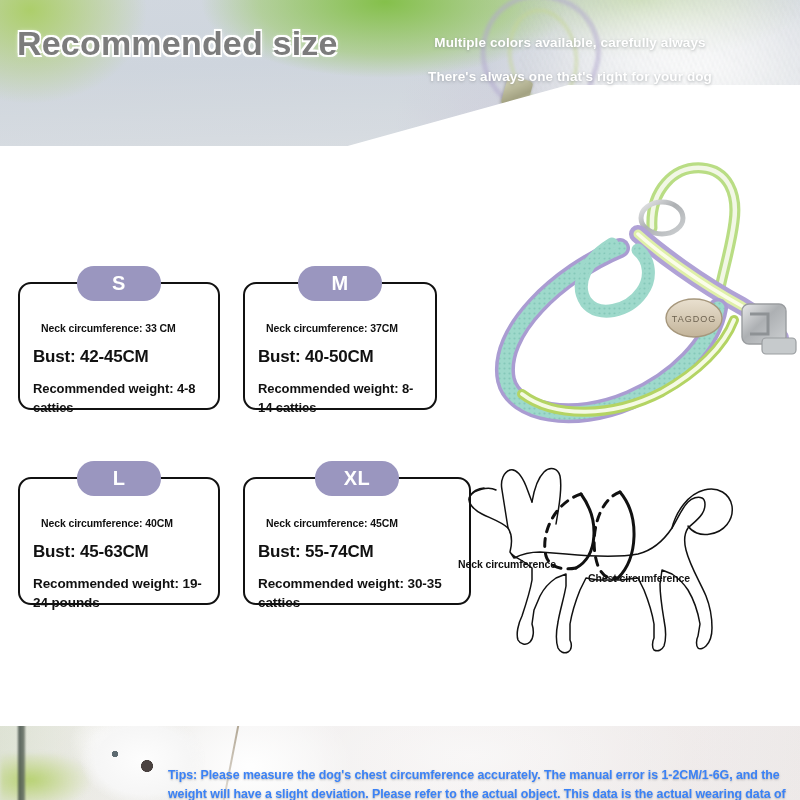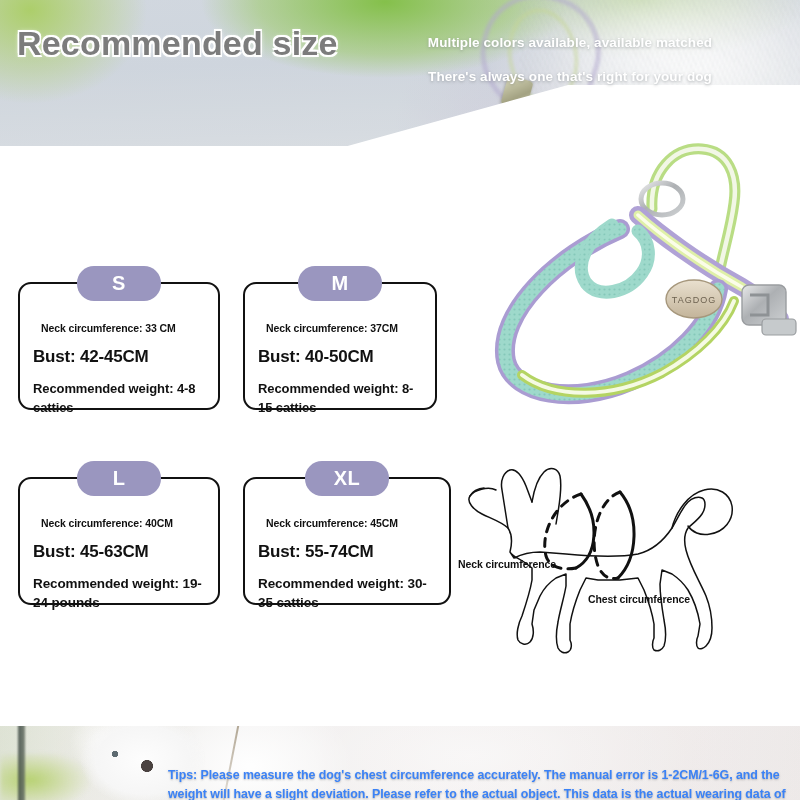--- a/index.html
+++ b/index.html
@@ -101,33 +101,33 @@
   .card .body { padding:38px 13px 10px 13px; }
   .card .neck { font-size:10.5px; font-weight:bold; color:#111; letter-spacing:-.1px;padding-left:8px; }
   .card .bust { font-size:17px; font-weight:bold; color:#111; margin-top:13px; letter-spacing:-.2px; }
   .card .rec  { font-size:13px; font-weight:bold; color:#111; margin-top:13px; line-height:1.45; letter-spacing:-.1px; }
   .card.big .rec { font-size:13.5px; line-height:1.4; }
   .card.big .neck { font-size:10.5px; }
 
   #card-s  { left:18px;  top:282px; width:202px; height:128px; }
   #card-m  { left:243px; top:282px; width:194px; height:128px; }
   #card-l  { left:18px;  top:477px; width:202px; height:128px; }
-  #card-xl { left:243px; top:477px; width:208px; height:128px; }
-
-  
-  .product { position:absolute; left:462px; top:137px; width:338px; height:280px; }
+  #card-xl { left:243px; top:477px; width:228px; height:128px; }
+
+  
+  .product { position:absolute; left:462px; top:156px; width:338px; height:280px; }
 
   
   .diagram { position:absolute; left:448px; top:428px; width:345px; height:252px; }
   .diagram .lbl {
     position:absolute; font-size:10.5px; font-weight:bold; color:#111;
     white-space:nowrap; letter-spacing:-.1px;
   }
   .lbl-neck  { left:10px;  top:130px; }
-  .lbl-chest { left:140px; top:165px;text-align:right; }
+  .lbl-chest { left:140px; top:144px;text-align:right; }
 
   
   .bottom {
     position:absolute; left:0; top:726px; width:800px; height:74px;
     overflow:hidden;
     background:
       radial-gradient(ellipse 120px 80px at 250px 40px, rgba(255,255,255,.96) 0%, rgba(250,250,250,.7) 55%, rgba(245,245,245,.25) 85%),
       radial-gradient(ellipse 240px 90px at 470px 30px, rgba(250,248,248,.9) 0%, rgba(243,240,240,.55) 60%, rgba(240,238,238,.2) 90%),
       linear-gradient(100deg,#cfd8c0 0%,#e6e6dd 12%,#f2f0ef 30%,#f6f3f2 55%,#efe9e8 78%,#e9e3e2 100%);
   }
@@ -171,39 +171,39 @@
     <div class="hero-fur"></div>
     <div class="hero-strap"></div>
     <div class="hero-strap2"></div>
     <div class="hero-clip"></div>
     <div class="hero-wedge"></div>
   </div>
 
   <div class="hero-title">Recommended size</div>
 
   <div class="hero-sub">
-    <span class="l1">Multiple colors available, available matched</span>
+    <span class="l1">Multiple colors available, carefully always</span>
     <span class="l2">There's always one that's right for your dog</span>
   </div>
 
   <div class="card" id="card-s">
     <div class="badge">S</div>
     <div class="body">
       <div class="neck">Neck circumference: 33 CM</div>
       <div class="bust">Bust: 42-45CM</div>
       <div class="rec">Recommended weight: 4-8 catties</div>
     </div>
   </div>
 
   <div class="card" id="card-m">
     <div class="badge">M</div>
     <div class="body">
       <div class="neck">Neck circumference: 37CM</div>
       <div class="bust">Bust: 40-50CM</div>
-      <div class="rec">Recommended weight: 8-15 catties</div>
+      <div class="rec">Recommended weight: 8-14 catties</div>
     </div>
   </div>
 
   <div class="card big" id="card-l">
     <div class="badge">L</div>
     <div class="body">
       <div class="neck">Neck circumference: 40CM</div>
       <div class="bust">Bust: 45-63CM</div>
       <div class="rec">Recommended weight: 19-24 pounds</div>
     </div>

